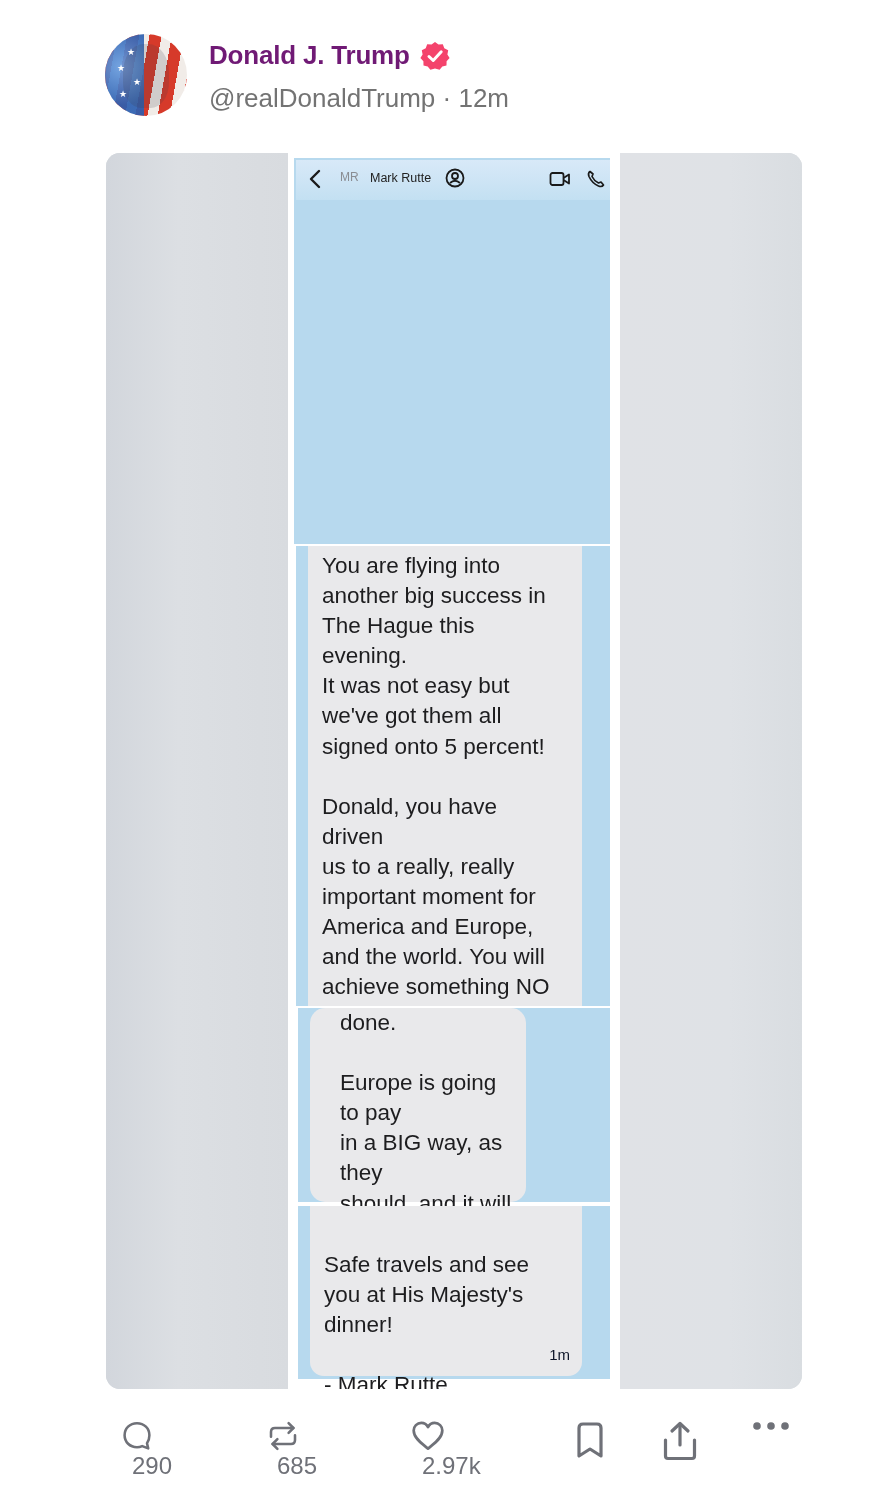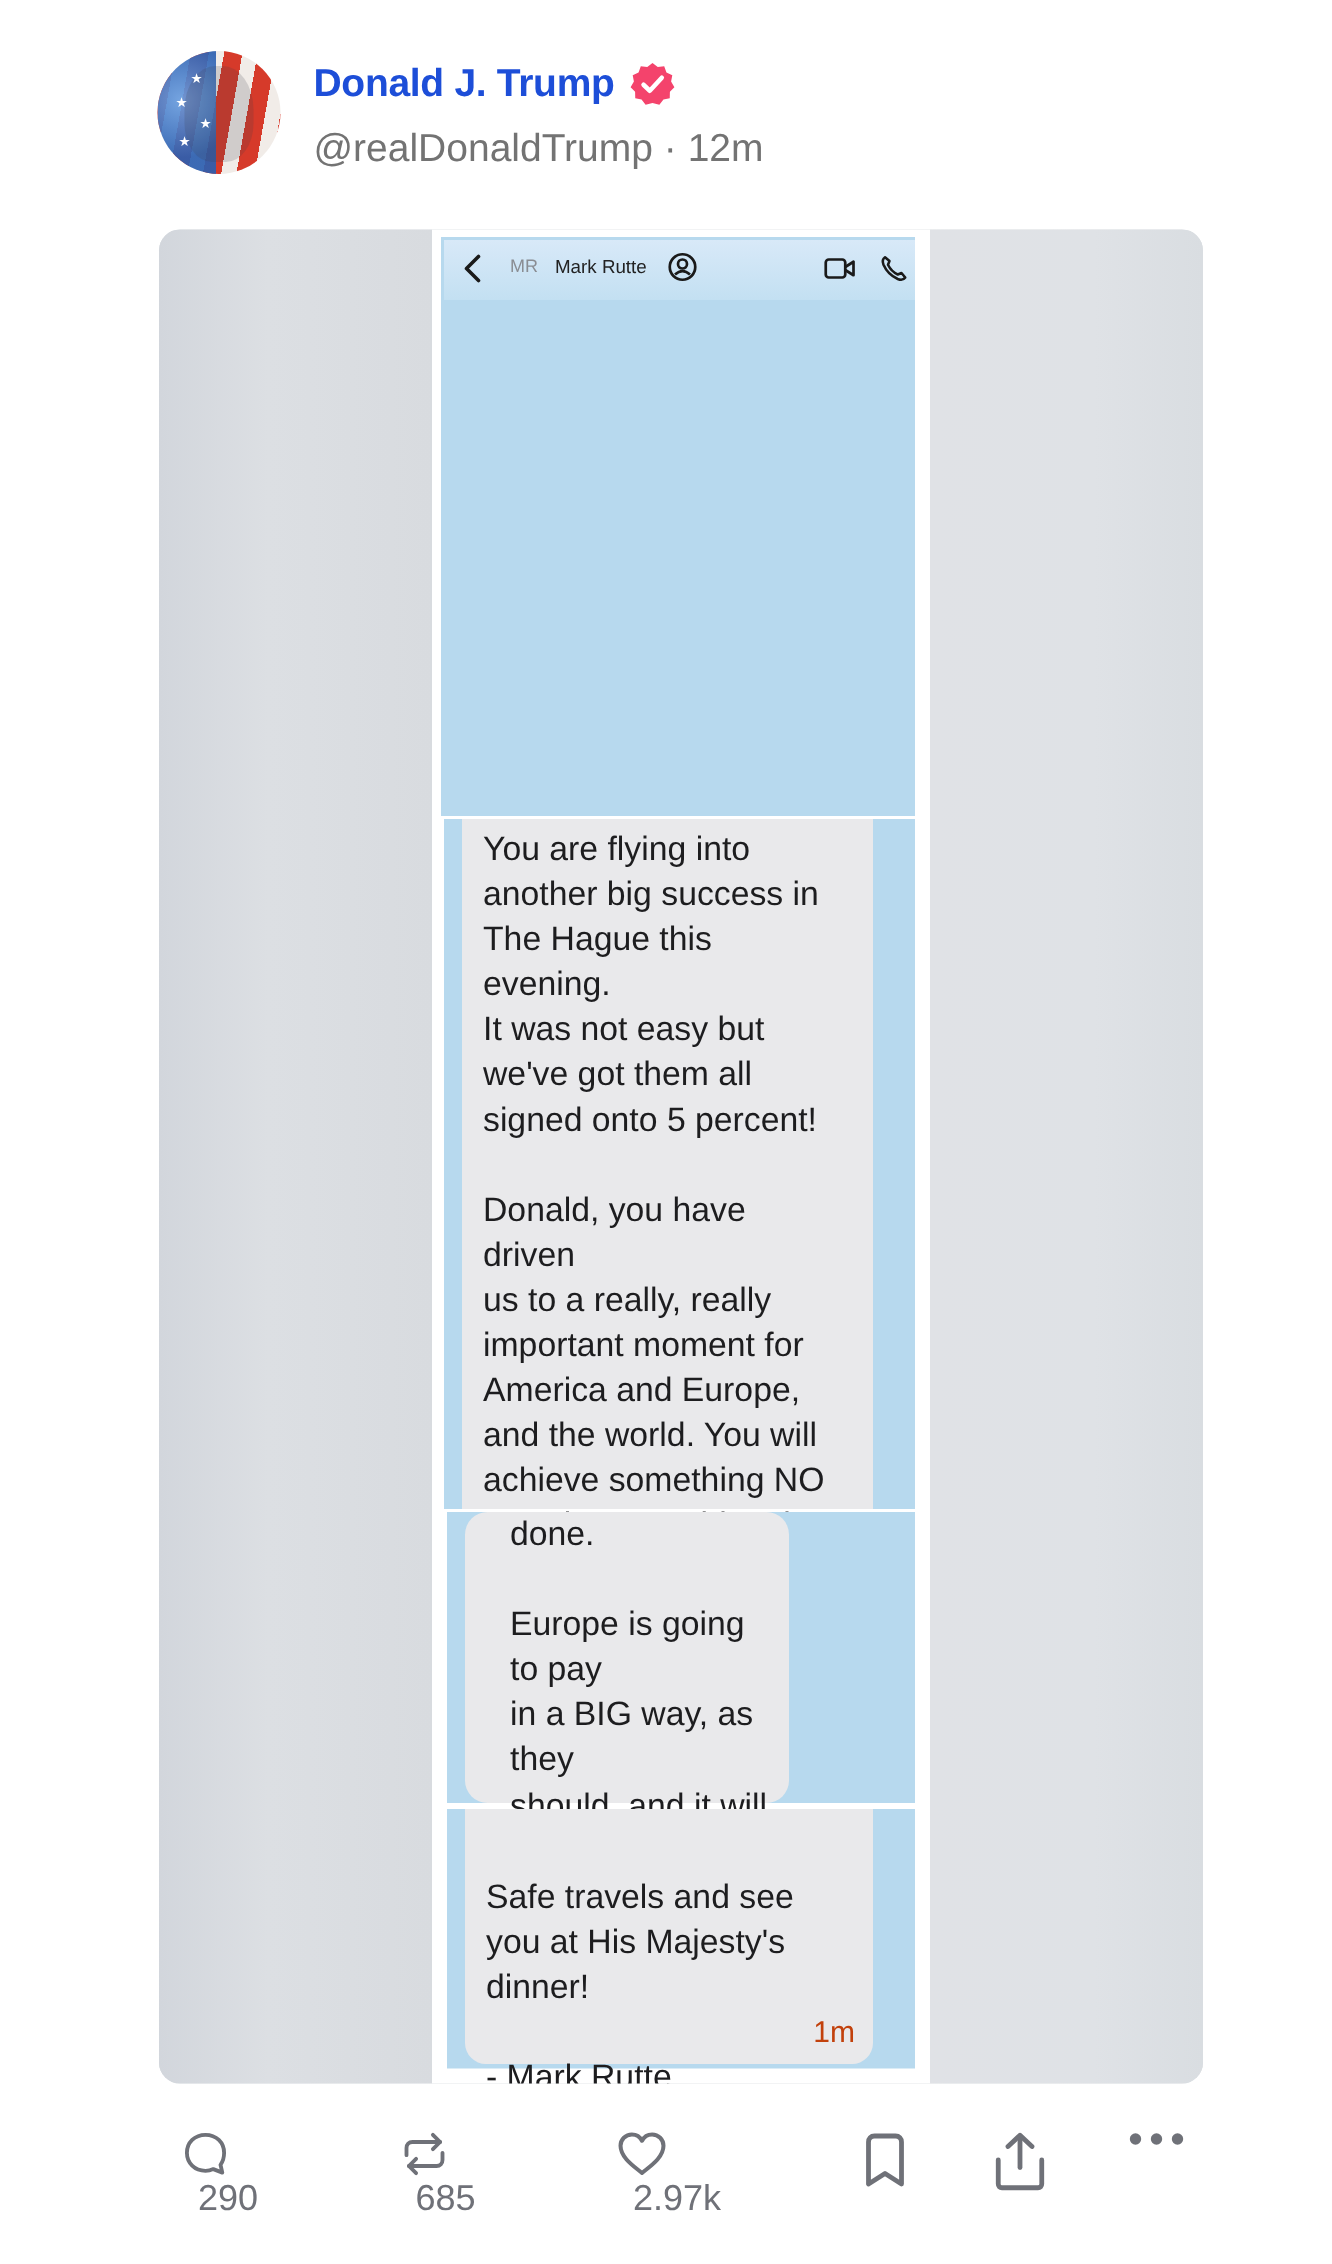--- a/index.html
+++ b/index.html
@@ -10,21 +10,21 @@
   .avatar { width: 82px; height: 82px; border-radius: 50%; overflow: hidden; flex-shrink: 0;
     background: repeating-linear-gradient(100deg, #d63a2a 0 12px, #f1ece8 12px 22px);
     position: relative; }
   .avatar .blue { position: absolute; left: 0; top: 0; width: 48%; height: 100%;
     background: radial-gradient(circle at 40% 40%, #6a9ee0, #2c5fb0 70%); opacity: 0.92; }
   .avatar .face { position: absolute; left: 22%; top: 12%; width: 56%; height: 78%;
     border-radius: 45% 45% 40% 40%; background: rgba(60,60,70,0.18); }
   .avatar .star { position: absolute; color: #fff; font-size: 9px; line-height: 1; }
   .meta { margin-left: 22px; display: flex; flex-direction: column; }
   .name-row { display: flex; align-items: center; height: 38px; }
-  .name { font-size: 26px; font-weight: 700; color: #1d4ed8; letter-spacing: -0.2px; }
+  .name { font-size: 26px; font-weight: 700; color: #701a75; letter-spacing: -0.2px; }
   .verified { width: 32px; height: 32px; margin-left: 9px; }
   .handle-row { font-size: 26px; color: #737373; margin-top: 8px; }
 
   .media { position: absolute; left: 106px; top: 153px; width: 696px; height: 1236px;
     border-radius: 14px; overflow: hidden;
     background: linear-gradient(90deg, #d3d8dd 0%, #dcdfe3 25%, #dde0e3 75%, #d8dce0 100%); }
   .media .bg-l { position: absolute; left: 0; top: 0; width: 182px; height: 100%;
     background: linear-gradient(90deg, #d2d6dc, #dcdfe3 40%, #d8dbdf); }
   .media .bg-r { position: absolute; right: 0; top: 0; width: 182px; height: 100%;
     background: linear-gradient(90deg, #e0e2e6, #dfe2e6 60%, #d9dde1); }
@@ -36,21 +36,21 @@
 
   .topbar { position: absolute; left: 8px; top: 7px; width: 314px; height: 40px;
     background: linear-gradient(180deg, #d8e9f8, #c3e0f2); display: flex; align-items: center; }
   .topbar .back { position: absolute; left: 10px; top: 8px; width: 18px; height: 22px; }
   .topbar .mr { position: absolute; left: 44px; top: 10px; font-size: 12px; color: #8a8d93; }
   .topbar .contact { position: absolute; left: 74px; top: 11px; font-size: 12.5px; font-weight: 400; color: #222; }
   .topbar .contact-icon { position: absolute; left: 148px; top: 7px; width: 22px; height: 22px; }
   .topbar .video-icon { position: absolute; left: 253px; top: 10px; width: 22px; height: 18px; }
   .topbar .phone-icon { position: absolute; left: 290px; top: 9px; width: 20px; height: 20px; }
 
-  .stamp { position: absolute; right: 12px; bottom: 6px; font-size: 20px; color: #c2410c; margin-top: 40px; }
+  .stamp { position: absolute; right: 12px; bottom: 6px; font-size: 15px; color: #0f172a; margin-top: 40px; }
 
   .actions { position: absolute; left: 0; top: 1420px; width: 888px; height: 60px; }
   .act { position: absolute; top: 0; height: 60px; display: flex; align-items: flex-start; color: #6f7178; flex-direction: column; }
   .act svg { display: block; }
   .act .count { font-size: 24px; color: #6f7178; margin-left: 14px; font-weight: 500; }
 </style>
 </head>
 <body>
 
 <div class="post-header">

